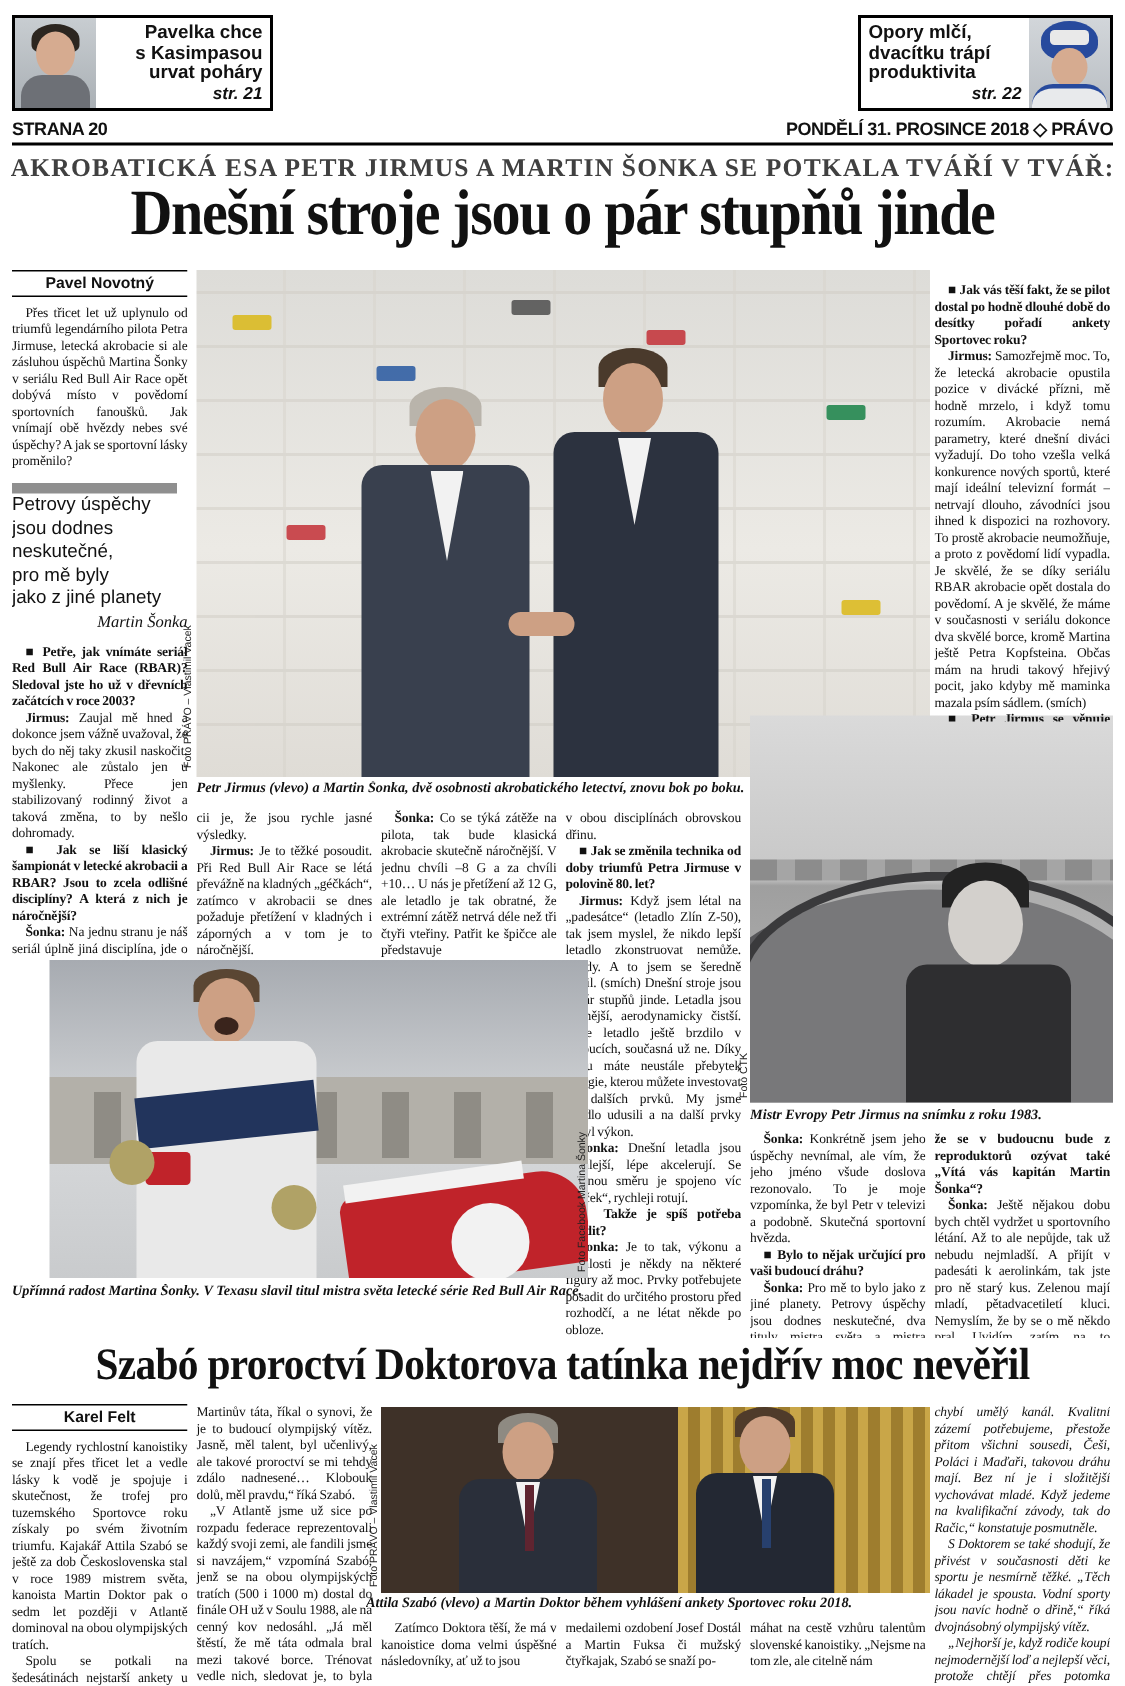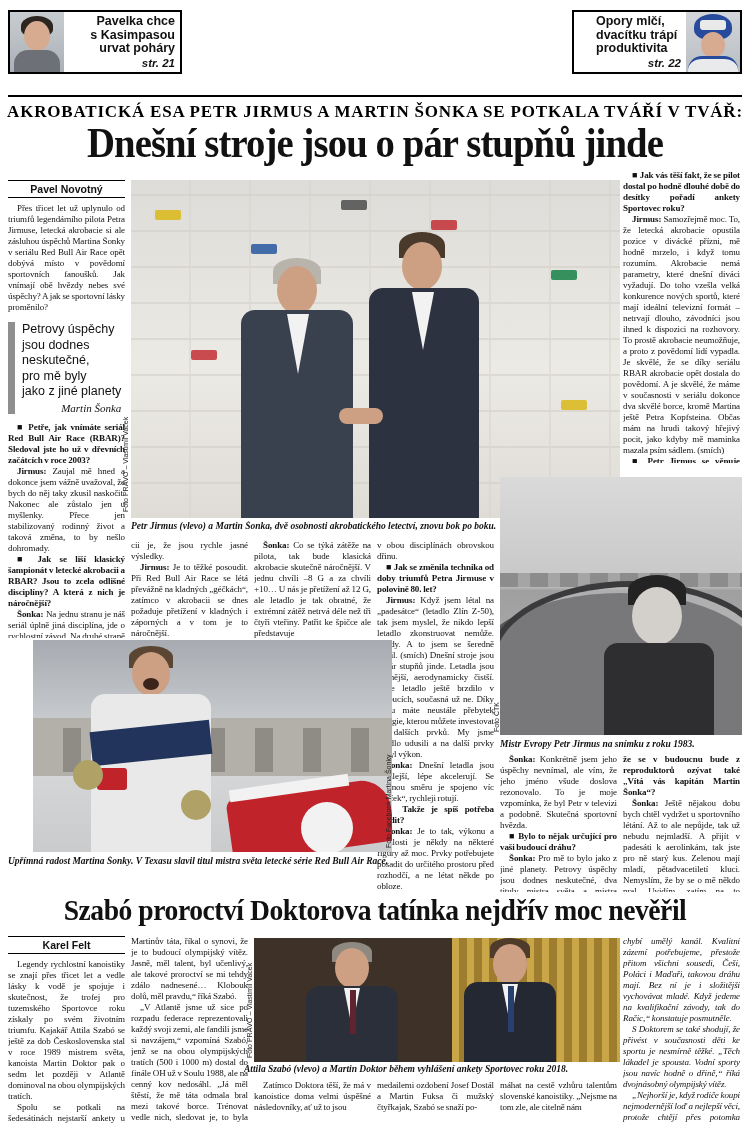--- a/index.html
+++ b/index.html
@@ -8,57 +8,57 @@
   [data-interactable]{box-sizing:border-box;}
 
   
   .teaser{position:absolute;top:10px;height:64px;border:2px solid #000;background:#fff;display:flex;}
   .teaser-left{left:8px;width:174px;}
   .teaser-right{right:8px;width:170px;}
   .teaser-photo{width:54px;height:100%;flex:0 0 54px;position:relative;overflow:hidden;}
   .teaser-body{flex:1;padding:3px 5px 2px 5px;font-family:"Liberation Sans",sans-serif;
                font-weight:bold;font-size:12.5px;line-height:13.5px;}
   .teaser-left .teaser-body{text-align:right;}
-  .teaser-right .teaser-body{text-align:left;margin-left:17px;}
+  .teaser-right .teaser-body{text-align:left;}
   .teaser-lines{white-space:pre-line;}
   .teaser-ref{font-style:italic;font-size:11.5px;text-align:right;margin-top:1px;}
 
   .masthead{position:absolute;left:185px;right:185px;top:24px;text-align:center;
             font-family:"Liberation Sans",sans-serif;font-weight:bold;color:#1aa24d;
             letter-spacing:-2px;white-space:nowrap;}
   .masthead .cap{font-size:52px;line-height:52px;}
   .masthead .sc{font-size:40px;line-height:52px;}
   .masthead .gap{display:inline-block;width:10px;}
 
   .folio{position:absolute;top:79px;left:8px;right:8px;font-family:"Liberation Sans",sans-serif;
          font-weight:bold;font-size:12px;letter-spacing:-0.3px;}
   .folio .left{float:left;}
   .folio .right{float:right;}
   .head-rule{position:absolute;left:8px;right:8px;top:95px;height:2px;background:#000;}
 
   
-  .kicker{position:absolute;left:0;right:0;top:102px;text-align:center;color:#000000;
+  .kicker{position:absolute;left:0;right:0;top:102px;text-align:center;color:#404040;
           font-weight:bold;font-size:17px;letter-spacing:0.8px;white-space:nowrap;}
   .headline1{position:absolute;left:0;right:0;top:119px;text-align:center;font-weight:bold;
              font-size:43px;line-height:48px;letter-spacing:-1px;transform:scaleX(0.90);
              transform-origin:center;white-space:nowrap;}
   .headline2{position:absolute;left:0;right:0;top:893px;text-align:center;font-weight:bold;
              font-size:30px;line-height:34px;letter-spacing:-0.5px;transform:scaleX(0.92);
              transform-origin:center;white-space:nowrap;}
 
   
   .col{position:absolute;width:117px;overflow:hidden;}
   .para{margin:0;font-size:9px;line-height:11px;text-align:justify;text-indent:9px;
         letter-spacing:-0.1px;word-spacing:-0.4px;}
   .para.ni{text-indent:0;}
   .para b{font-weight:bold;}
   .byline-box{border-top:1.5px solid #000;border-bottom:1.5px solid #000;text-align:center;
               font-family:"Liberation Sans",sans-serif;font-weight:bold;font-size:10.5px;
               padding:2px 0;margin-bottom:5px;}
-  .pullquote{display:flex;margin:9px 0 8px 0;}
+  .pullquote{display:flex;margin:9px 0 8px 0;flex-direction:column;}
   .pq-bar{flex:0 0 7px;background:#8f8f8f;margin-right:7px;}
   .pq-text{font-family:"Liberation Sans",sans-serif;font-size:12.5px;line-height:15.5px;
            white-space:pre-line;}
   .pq-attr{text-align:right;font-style:italic;font-weight:normal;font-size:11px;margin-top:2px;}
 
   .caption{position:absolute;font-style:italic;font-weight:bold;font-size:9.5px;
            white-space:nowrap;overflow:hidden;}
   .credit-v{position:absolute;font-family:"Liberation Sans",sans-serif;font-size:7px;color:#222;
             transform:rotate(-90deg);transform-origin:left top;white-space:nowrap;}
 
@@ -114,20 +114,24 @@
       <div class="teaser-ref" data-interactable="false">str. 22</div>
     </div>
     <div class="teaser-photo" data-interactable="false" style="background:linear-gradient(#d2d6da,#b9bec3);">
       <div style="position:absolute;left:8px;top:2px;width:38px;height:26px;background:#274a9d;border-radius:50% 50% 40% 40%;"></div>
       <div style="position:absolute;left:14px;top:8px;width:26px;height:10px;background:#e9e9e9;border-radius:3px;"></div>
       <div class="t-face" style="left:15px;top:20px;width:24px;height:26px;"></div>
       <div class="fig-body" style="left:2px;top:44px;width:50px;height:22px;background:#e8eaec;border-top:3px solid #274a9d;"></div>
     </div>
   </div>
 
+  <div class="folio" data-interactable="false">
+    <span class="left" data-interactable="false">STRANA 20</span>
+    <span class="right" data-interactable="false">PONDĚLÍ 31. PROSINCE 2018 ◇ PRÁVO</span>
+  </div>
   <div class="head-rule" data-interactable="false"></div>
 
   <div class="kicker" data-interactable="false">AKROBATICKÁ ESA PETR JIRMUS A MARTIN ŠONKA SE POTKALA TVÁŘÍ V TVÁŘ:</div>
   <div class="headline1" data-interactable="false">Dnešní stroje jsou o pár stupňů jinde</div>
 
   <div class="col" style="left:8px;top:180px;height:458px;" data-interactable="false">
     <div class="byline-box" data-interactable="false">Pavel Novotný</div>
     <p class="para" data-interactable="false">Přes třicet let už uplynulo od triumfů legendárního pilota Petra Jirmuse, letecká akrobacie si ale zásluhou úspěchů Martina Šonky v seriálu Red Bull Air Race opět dobývá místo v povědomí sportovních fanoušků. Jak vnímají obě hvězdy nebes své úspěchy? A jak se sportovní lásky proměnilo?</p>
     <div class="pullquote" data-interactable="false">
       <div class="pq-bar" data-interactable="false"></div>
@@ -221,21 +225,21 @@
     <div class="fig-body" style="left:104px;top:166px;width:110px;height:92px;background:#2e2e30;"></div>
   </div>
   <div class="caption" style="left:500px;top:739px;width:242px;" data-interactable="false">Mistr Evropy Petr Jirmus na snímku z roku 1983.</div>
   <div class="credit-v" style="left:493px;top:732px;" data-interactable="false">Foto ČTK</div>
 
   <div class="col" style="left:500px;top:754px;height:138px;" data-interactable="false">
       <p class="para" data-interactable="false"><b>Šonka:</b> Konkrétně jsem jeho úspěchy nevnímal, ale vím, že jeho jméno všude doslova rezonovalo. To je moje vzpomínka, že byl Petr v televizi a podobně. Skutečná sportovní hvězda.</p>
       <p class="para" data-interactable="false"><b>■ Bylo to nějak určující pro vaši budoucí dráhu?</b></p>
       <p class="para" data-interactable="false"><b>Šonka:</b> Pro mě to bylo jako z jiné planety. Petrovy úspěchy jsou dodnes neskutečné, dva tituly mistra světa a mistra Evropy v řadě… Tehdy jsem byl ale opravdu malý, stavěl jsem modely a hlubší zájem o letectví přišel až později.</p>
     </div>
-  <div class="col" style="left:623px;top:170px;height:293px;font-family:Liberation Serif, serif;" data-interactable="false">
+  <div class="col" style="left:623px;top:188px;height:293px;font-family:Liberation Serif, serif;" data-interactable="false">
       <p class="para" data-interactable="false"><b>■ Jak vás těší fakt, že se pilot dostal po hodně dlouhé době do desítky pořadí ankety Sportovec roku?</b></p>
       <p class="para" data-interactable="false"><b>Jirmus:</b> Samozřejmě moc. To, že letecká akrobacie opustila pozice v divácké přízni, mě hodně mrzelo, i když tomu rozumím. Akrobacie nemá parametry, které dnešní diváci vyžadují. Do toho vzešla velká konkurence nových sportů, které mají ideální televizní formát – netrvají dlouho, závodníci jsou ihned k dispozici na rozhovory. To prostě akrobacie neumožňuje, a proto z povědomí lidí vypadla. Je skvělé, že se díky seriálu RBAR akrobacie opět dostala do povědomí. A je skvělé, že máme v současnosti v seriálu dokonce dva skvělé borce, kromě Martina ještě Petra Kopfsteina. Občas mám na hrudi takový hřejivý pocit, jako kdyby mě maminka mazala psím sádlem. (smích)</p>
       <p class="para" data-interactable="false"><b>■ Petr Jirmus se věnuje civilnímu letectví a není problém být v jeho rukách při cestě na dovolenou. Je možné,</b></p>
     </div>
   <div class="col" style="left:623px;top:754px;height:138px;" data-interactable="false">
       <p class="para ni" data-interactable="false"><b>že se v budoucnu bude z reproduktorů ozývat také „Vítá vás kapitán Martin Šonka“?</b></p>
       <p class="para" data-interactable="false"><b>Šonka:</b> Ještě nějakou dobu bych chtěl vydržet u sportovního létání. Až to ale nepůjde, tak už nebudu nejmladší. A přijít v padesáti k aerolinkám, tak jste pro ně starý kus. Zelenou mají mladí, pětadvacetiletí kluci. Nemyslím, že by se o mě někdo pral. Uvidím, zatím na to nemyslím a soustředím se jen na závodění. Je ale jisté, že se budoucnost bude točit kolem letadel.</p>
     </div>
 
   <div class="headline2" data-interactable="false">Szabó proroctví Doktorova tatínka nejdřív moc nevěřil</div>

